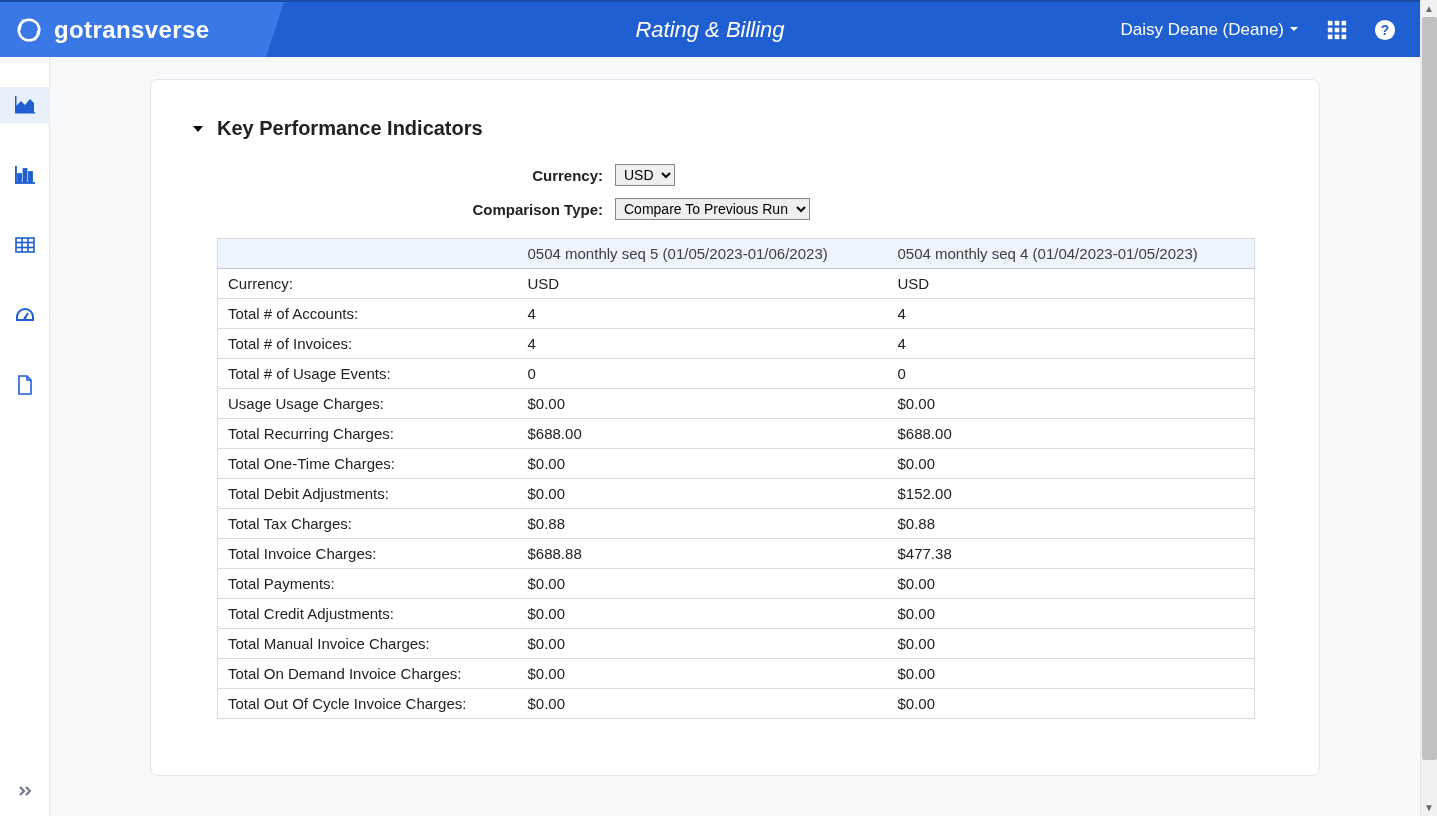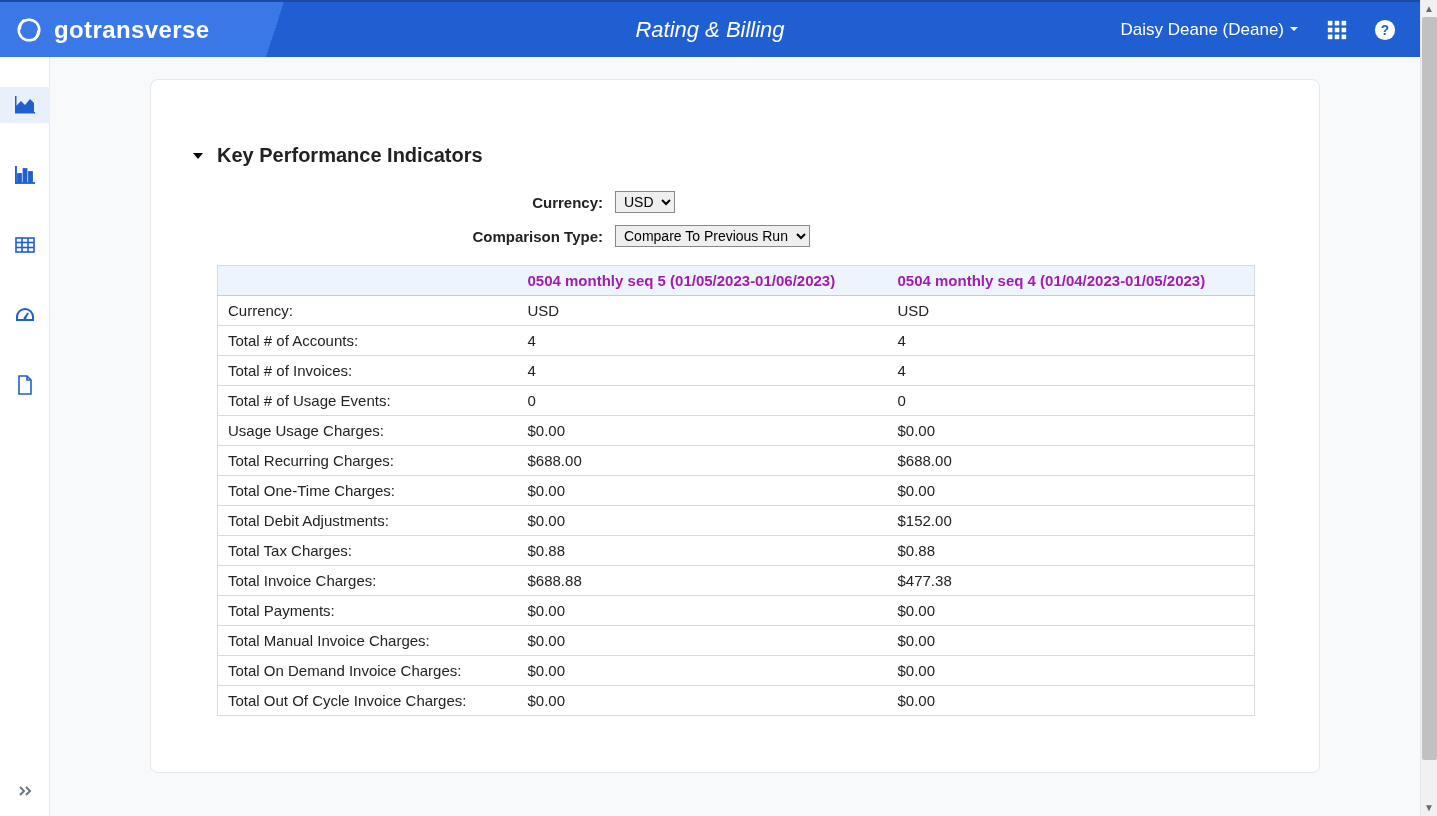--- a/index.html
+++ b/index.html
@@ -162,21 +162,21 @@
     flex: 1;
     background: #f8f9fb;
     padding: 22px 40px 14px 100px;
     overflow: auto;
   }
 
   .card {
     background: #fff;
     border: 1px solid #e5e7eb;
     border-radius: 8px;
-    padding: 64px 60px 56px 34px;
+    padding: 37px 60px 56px 34px;
     max-width: 1170px;
   }
 
   .section-header {
     display:flex;
     align-items:center;
     gap: 12px;
     margin-bottom: 24px;
     padding-left: 6px;
   }
@@ -221,22 +221,22 @@
     font-size: 15px;
     border: 1px solid #d7dbe0;
   }
   table.kpi th, table.kpi td {
     text-align: left;
     padding: 6px 10px;
     border-bottom: 1px solid #d7dbe0;
   }
   table.kpi thead th {
     background: #eef4fc;
-    font-weight: 700;
-    color: #a21caf;
+    font-weight: 400;
+    color: #404040;
     border-bottom: 1px solid #c4ccd6;
   }
   table.kpi thead th:first-child { width: 300px; }
   table.kpi thead th:nth-child(2) { width: 370px; }
   table.kpi tbody td:first-child { color: #232323; }
   table.kpi tbody tr:last-child td { border-bottom: none; }
 
   .table-wrap { padding-left: 32px; padding-right: 4px; }
 
 </style>
@@ -422,20 +422,25 @@
                     <td>Total Invoice Charges:</td>
                     <td>$688.88</td>
                     <td>$477.38</td>
                   </tr>
                   <tr>
                     <td>Total Payments:</td>
                     <td>$0.00</td>
                     <td>$0.00</td>
                   </tr>
                   <tr>
+                    <td>Total Credit Adjustments:</td>
+                    <td>$0.00</td>
+                    <td>$0.00</td>
+                  </tr>
+                  <tr>
                     <td>Total Manual Invoice Charges:</td>
                     <td>$0.00</td>
                     <td>$0.00</td>
                   </tr>
                   <tr>
                     <td>Total On Demand Invoice Charges:</td>
                     <td>$0.00</td>
                     <td>$0.00</td>
                   </tr>
                   <tr>

